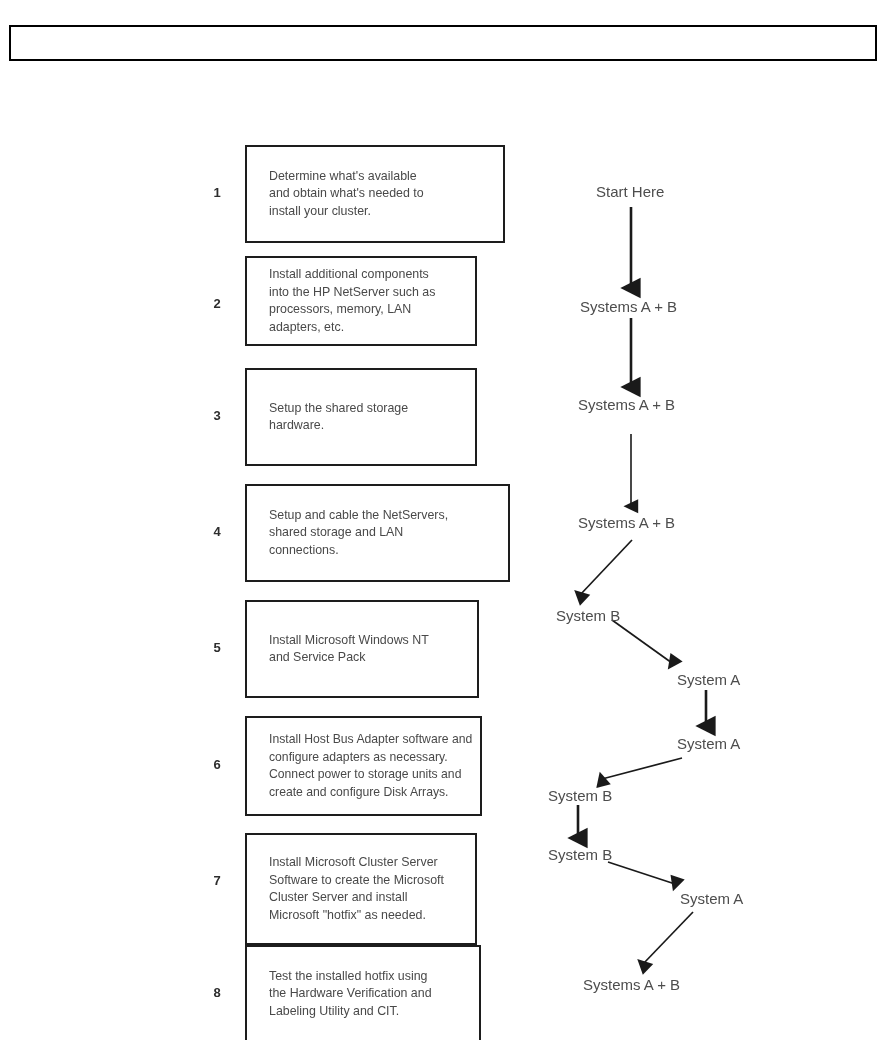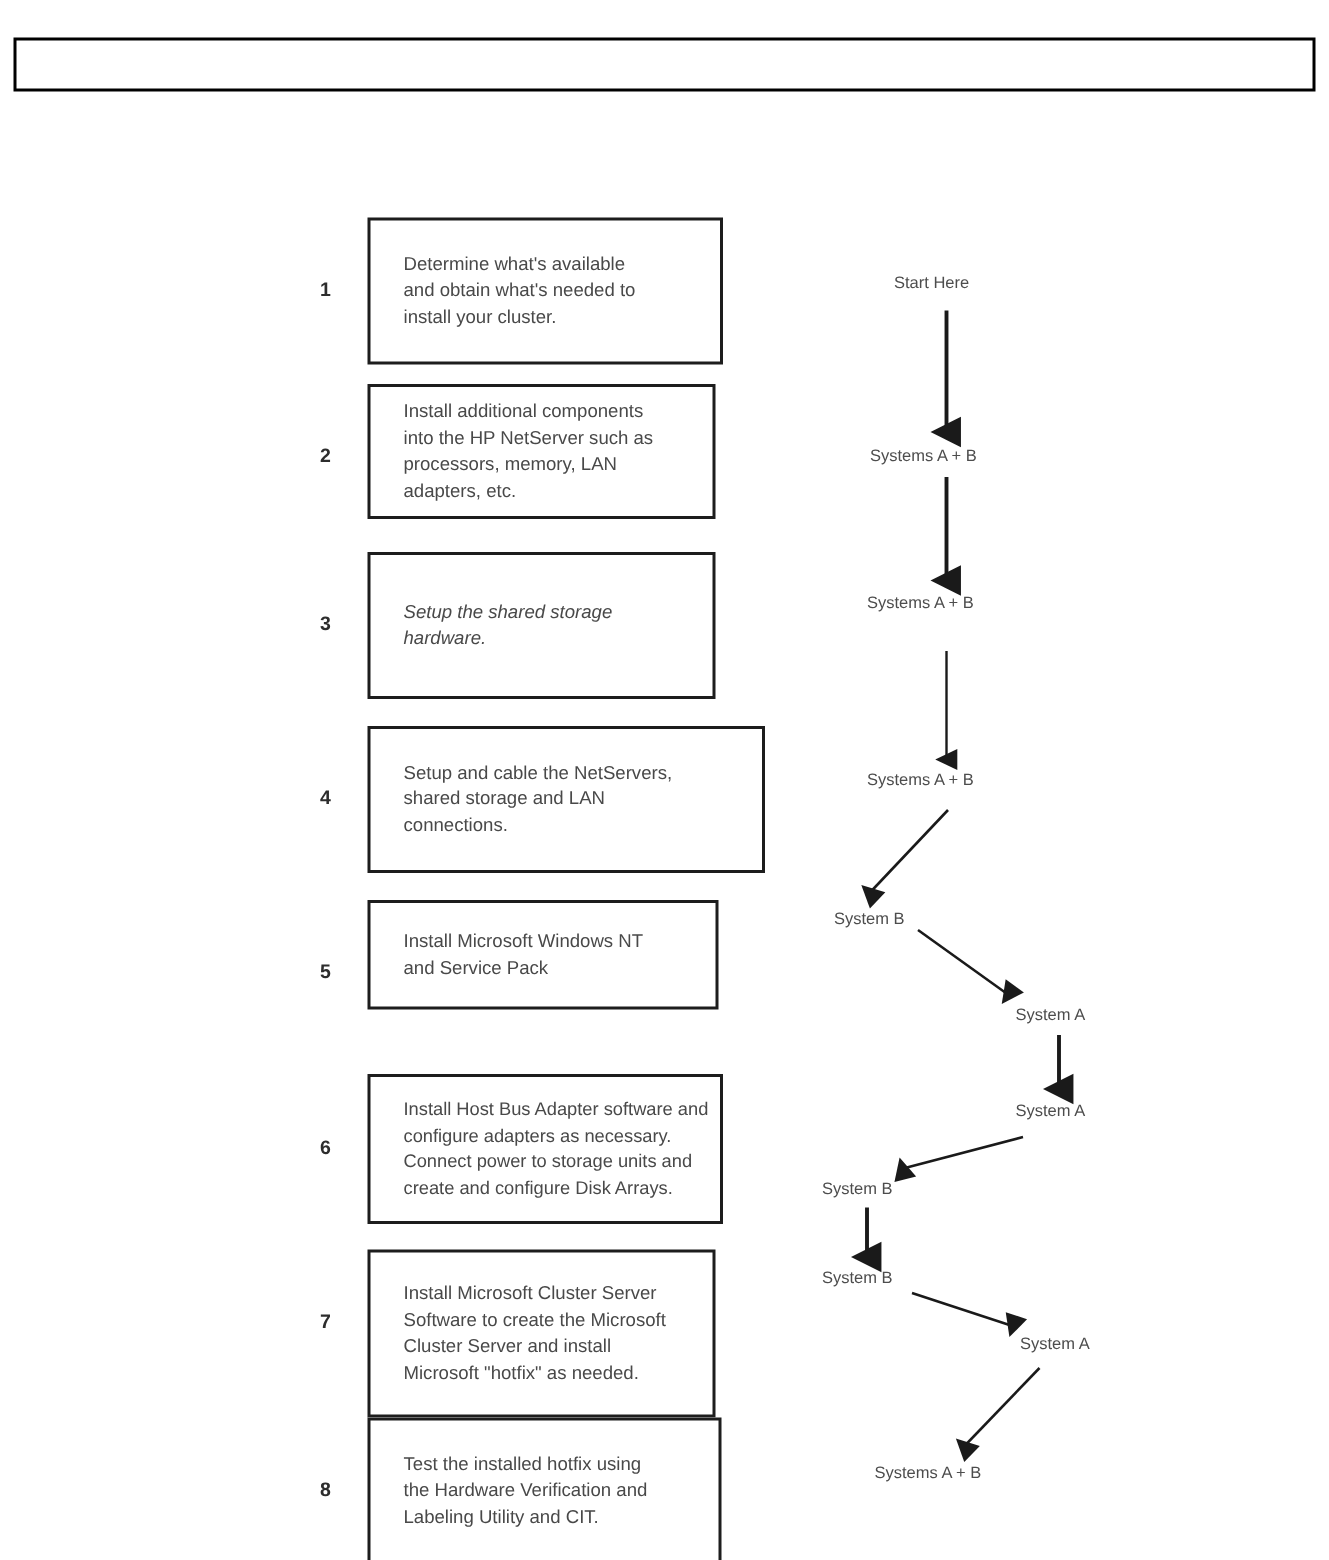--- a/index.html
+++ b/index.html
@@ -96,21 +96,21 @@
   
   .flow-col {
     position: absolute;
     left: 500px;
     top: 0;
     width: 386px;
     height: 1040px;
   }
   .flow-node {
     position: absolute;
-    font-size: 11px;
+    font-size: 15px;
     color: #4d4d4d;
     white-space: nowrap;
     font-family: "Liberation Sans", sans-serif;
   }
   .flow-svg {
     position: absolute;
     left: 0;
     top: 0;
     width: 386px;
     height: 1040px;
@@ -122,53 +122,53 @@
 
 <div class="canvas">
 
   <div class="header-bar">
     <span class="header-bar-text"></span>
   </div>
 
   <div class="steps-col">
       <div class="step" style="top: 145px;">
         <div class="step-num" style="top: 40px;">1</div>
-        <div class="step-box" style="top: 0px; width: 237px; height: 98px;">
+        <div class="step-box" style="top: 0px; width: 260px; height: 98px;">
           <span class="step-text">Determine what's available
 and obtain what's needed to
 install your cluster.</span>
         </div>
       </div>
       <div class="step" style="top: 256px;">
         <div class="step-num" style="top: 40px;">2</div>
         <div class="step-box" style="top: 0px; width: 232px; height: 90px;">
           <span class="step-text">Install additional components
 into the HP NetServer such as
 processors, memory, LAN
 adapters, etc.</span>
         </div>
       </div>
       <div class="step" style="top: 368px;">
         <div class="step-num" style="top: 40px;">3</div>
-        <div class="step-box" style="top: 0px; width: 232px; height: 98px; font-style: italic;">
+        <div class="step-box" style="top: 0px; width: 232px; height: 98px;">
           <span class="step-text">Setup the shared storage
 hardware.</span>
         </div>
       </div>
       <div class="step" style="top: 484px;">
         <div class="step-num" style="top: 40px;">4</div>
         <div class="step-box" style="top: 0px; width: 265px; height: 98px;">
           <span class="step-text">Setup and cable the NetServers,
 shared storage and LAN
 connections.</span>
         </div>
       </div>
       <div class="step" style="top: 600px;">
         <div class="step-num" style="top: 40px;">5</div>
-        <div class="step-box" style="top: 0px; width: 234px; height: 73px;">
+        <div class="step-box" style="top: 0px; width: 234px; height: 98px;">
           <span class="step-text">Install Microsoft Windows NT
 and Service Pack</span>
         </div>
       </div>
       <div class="step" style="top: 716px;">
         <div class="step-num" style="top: 41px;">6</div>
         <div class="step-box" style="top: 0px; width: 237px; height: 100px;">
           <span class="step-text tight">Install Host Bus Adapter software and
 configure adapters as necessary.
 Connect power to storage units and

